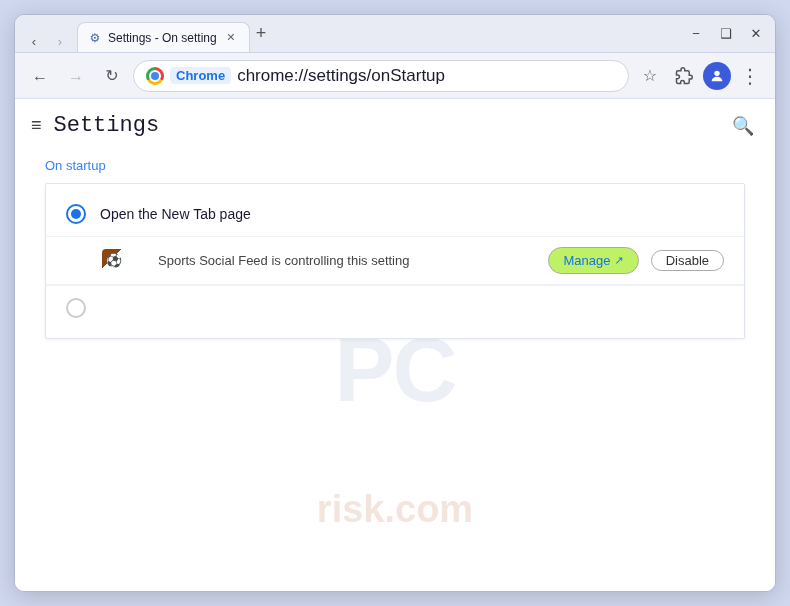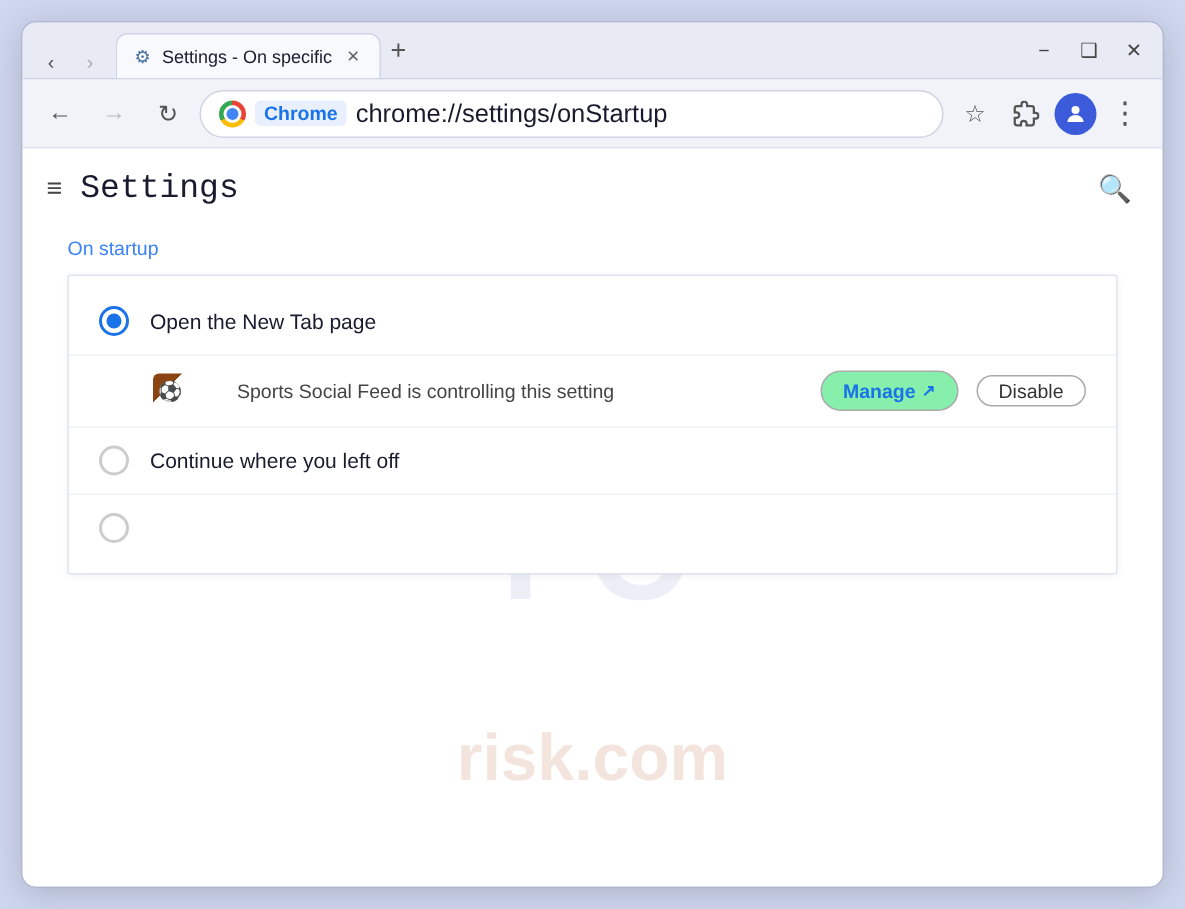--- a/index.html
+++ b/index.html
@@ -255,21 +255,21 @@
       white-space: nowrap;
       z-index: 0;
       font-family: Arial, sans-serif;
       letter-spacing: -2px;
     }
     .watermark-sub {
       position: absolute;
       bottom: 60px;
       left: 50%;
       transform: translateX(-50%);
-      font-size: 44px;
+      font-size: 38px;
       font-weight: 900;
       color: rgba(220, 180, 160, 0.35);
       pointer-events: none;
       white-space: nowrap;
       z-index: 0;
       font-family: Arial, sans-serif;
     }
     .section-label {
       font-size: 13px;
       color: #3b82f6;
@@ -340,31 +340,30 @@
       justify-content: center;
       font-size: 13px;
     }
     .ext-text {
       font-size: 13px;
       color: #444;
       flex: 1;
       margin-left: 20px;
     }
     .btn-manage {
-      background: #86efac;
+      background: #bef264;
       border: 1.5px solid #aaa;
       border-radius: 20px;
       padding: 5px 14px;
       font-size: 13px;
       color: #1a73e8;
       cursor: pointer;
       display: flex;
       align-items: center;
       gap: 4px;
-      font-weight: bold;
     }
     .btn-disable {
       background: #fff;
       border: 1.5px solid #aaa;
       border-radius: 20px;
       padding: 2px 14px;
       font-size: 13px;
       color: #333;
       cursor: pointer;
     }
@@ -381,21 +380,21 @@
 
   <div class="title-bar">
     <div class="tab-bar">
 
       <div style="display:flex;align-items:center;gap:4px;margin-right:6px;">
         <button class="nav-btn" title="Back" style="font-size:13px;width:22px;height:22px;">‹</button>
         <button class="nav-btn" title="Forward" style="font-size:13px;width:22px;height:22px;color:#aaa;">›</button>
       </div>
       <div class="tab">
         <span class="tab-icon">⚙</span>
-        <span>Settings - On specific</span>
+        <span>Settings - On setting</span>
         <span class="close-tab">✕</span>
       </div>
       <button class="new-tab-btn">+</button>
     </div>
     <div class="window-controls">
       <button class="win-btn">−</button>
       <button class="win-btn">❑</button>
       <button class="win-btn close">✕</button>
     </div>
   </div>
@@ -457,24 +456,20 @@
           <span class="ext-text">Sports Social Feed is controlling this setting</span>
           <button class="btn-manage">
             <span>Manage</span>
             <span style="font-size:11px;">↗</span>
           </button>
           <button class="btn-disable">Disable</button>
         </div>
 
         <hr class="divider">
 
-        <div class="option-row">
-          <div class="radio-outer"></div>
-          <span class="option-label">Continue where you left off</span>
-        </div>
 
         <hr class="divider">
 
         <div class="option-row">
           <div class="radio-outer"></div>
         </div>
       </div>
     </div>
   </div>
 </div>

